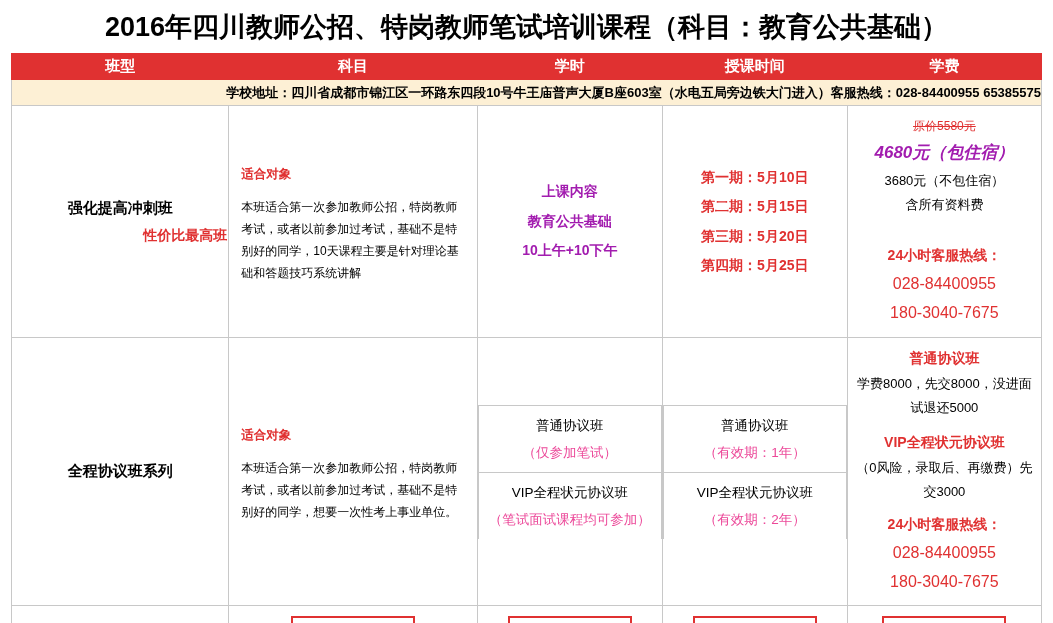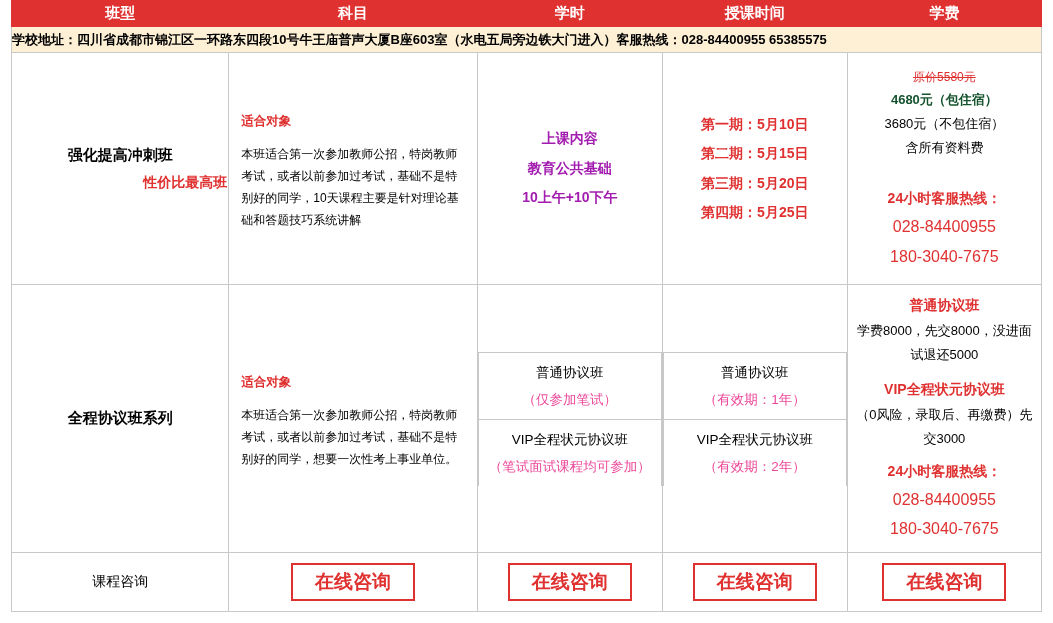--- a/index.html
+++ b/index.html
@@ -41,21 +41,21 @@
     font-size: 15px;
     text-align: center;
     height: 26px;
     border: 1px solid #e03131 !important;
   }
   .addr-row td {
     background: #fdf0d5;
     color: #000;
     font-weight: bold;
     font-size: 13px;
-    text-align: left;
+    text-align: right;
     height: 26px;
     padding: 3px 0;
   }
   .cls-name {
     text-align: center;
     font-size: 15px;
     font-weight: bold;
     color: #000;
     line-height: 1.9;
   }
@@ -98,23 +98,24 @@
     color: #000;
     line-height: 1.85;
     padding: 8px 4px;
   }
   .fee-old {
     color: #e03131;
     font-size: 12px;
     text-decoration: line-through;
   }
   .fee-big {
-    color: #14532d;
-    font-weight: bold;
-    font-size: 13px;
+    color: #a21caf;
+    font-weight: bold;
+    font-size: 17px;
+    font-style: italic;
   }
   .fee-hot {
     color: #e03131;
     font-weight: bold;
     font-size: 14px;
     margin-top: 26px;
   }
   .fee-phone {
     color: #e03131;
     font-size: 16px;
@@ -158,20 +159,21 @@
     padding: 5px 22px;
     line-height: 1.25;
     cursor: pointer;
   }
 </style>
 </head>
 <body>
 
 <div id="page">
 
+  <div class="title">2016年四川教师公招、特岗教师笔试培训课程（科目：教育公共基础）</div>
 
   <table class="main">
     <colgroup>
       <col style="width:188px">
       <col style="width:215px">
       <col style="width:160px">
       <col style="width:160px">
       <col style="width:168px">
     </colgroup>
     <tbody>

